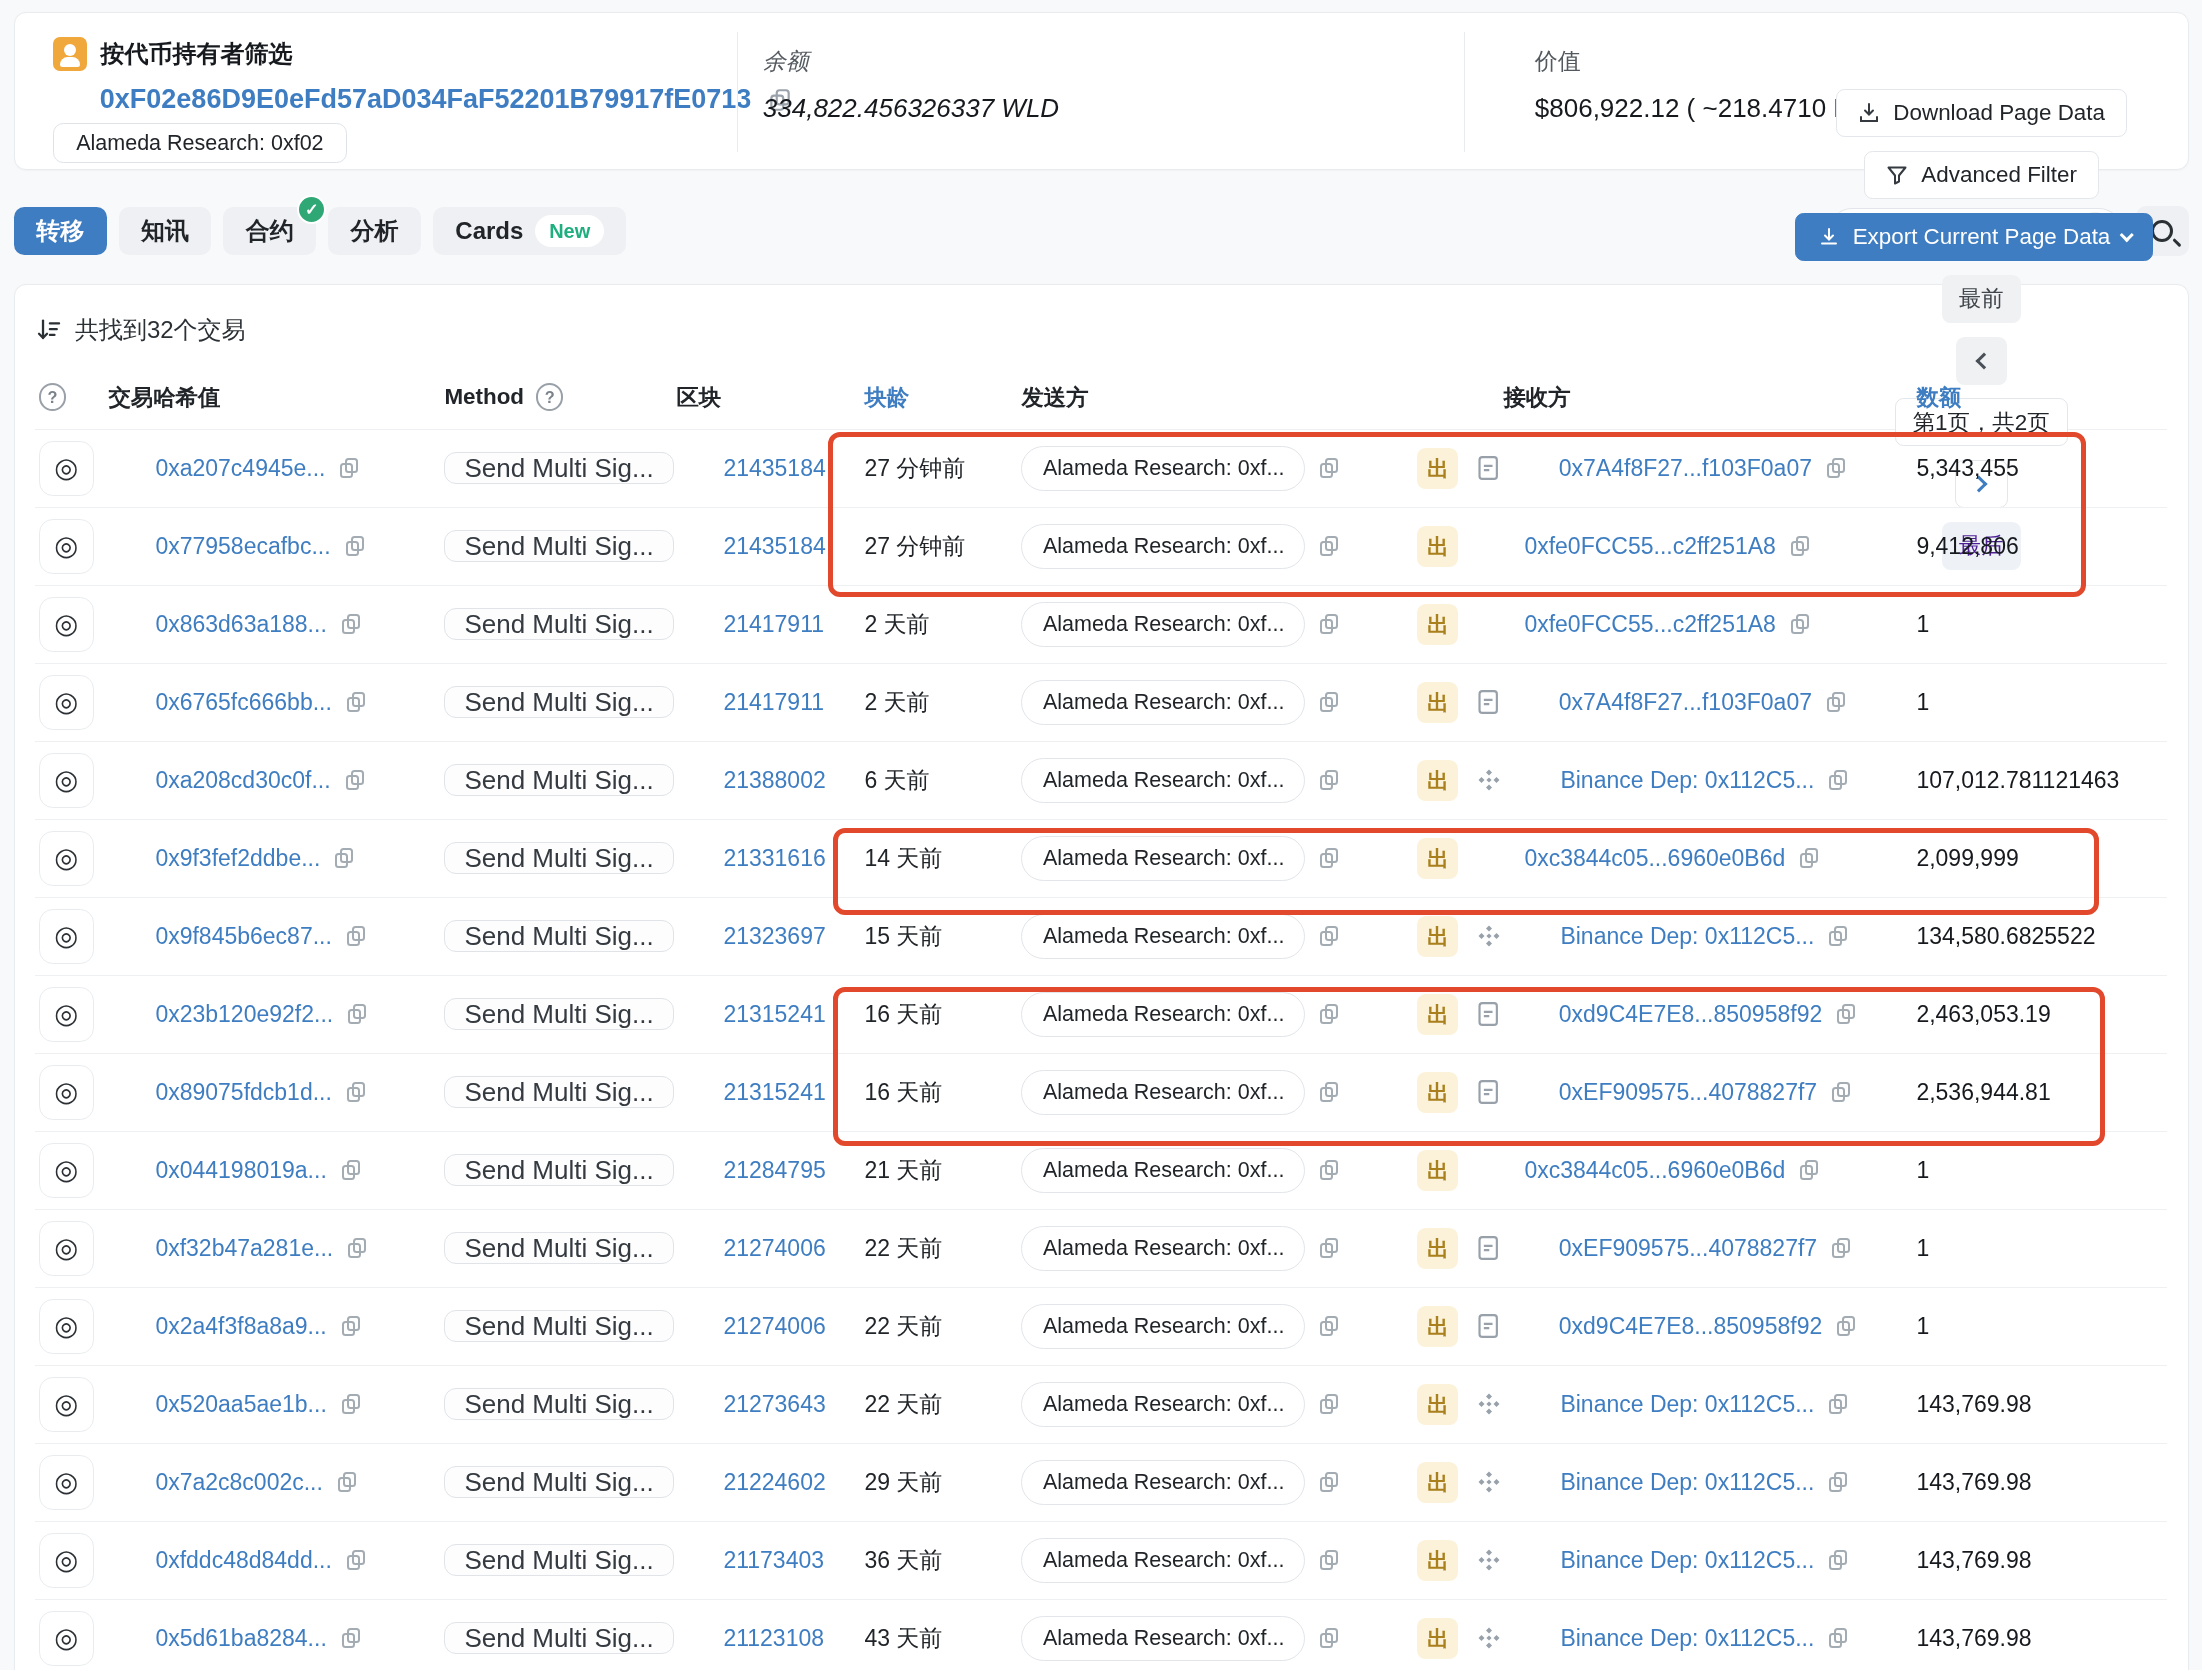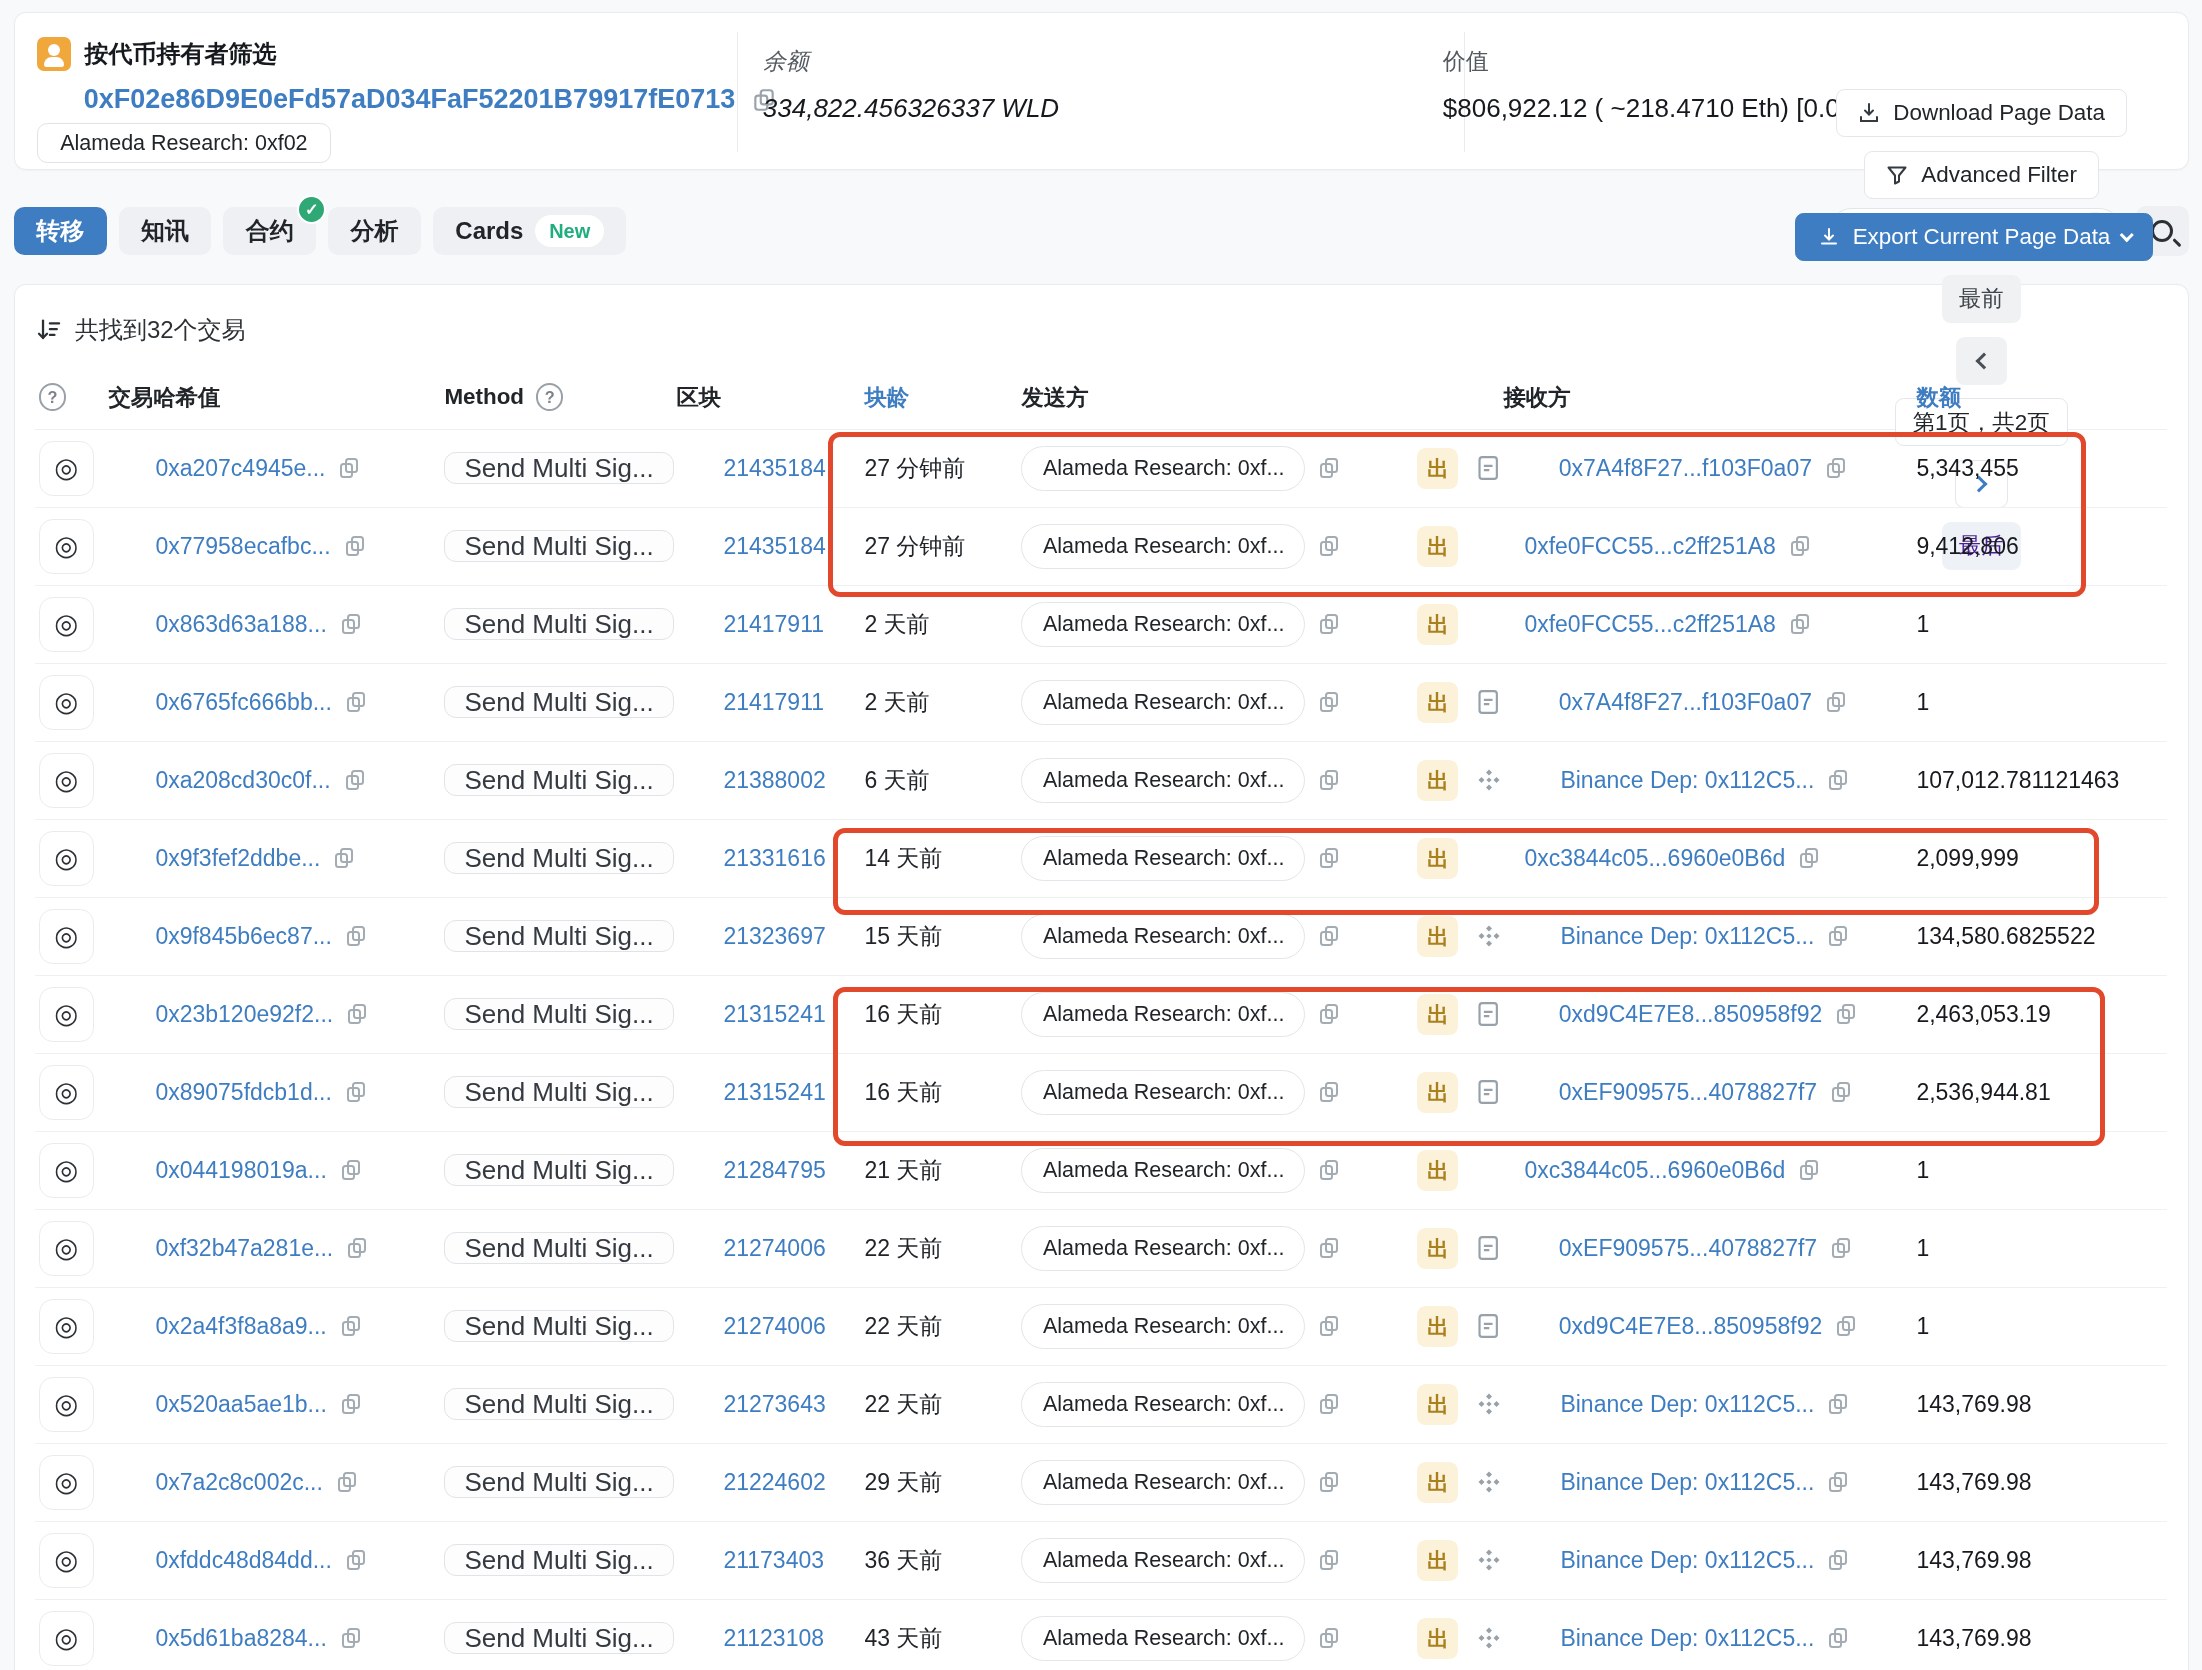--- a/index.html
+++ b/index.html
@@ -5,36 +5,36 @@
   * { margin:0; padding:0; box-sizing:border-box; }
   html,body { width:2203px; height:1671px; overflow:hidden;
     font-family:"Liberation Sans","DejaVu Sans",sans-serif;
     background:#f8f9fa; color:#212529; }
   a { text-decoration:none;margin-left:47px; }
   .link { color:#3e7dc1; cursor:pointer; }
   .card { position:absolute; background:#fff; border:0.9px solid #e9ecef; border-radius:12px; box-shadow:0 0.9px 1.7px rgba(0,0,0,.03); }
 
   
   .top-card { left:13.8px; top:12px; width:2175px; height:158px; }
-  .tc-sec1 { position:absolute; left:10px; top:0; width:688px; height:100%; }
+  .tc-sec1 { position:absolute; left:26px; top:0; width:688px; height:100%; }
   .tc-title-row { position:absolute; left:12px; top:24px; display:flex; align-items:center; gap:13.8px; }
   .id-icon { width:34px; height:34px; background:#f0a73c; border-radius:6.9px; position:relative; flex:0 0 auto; }
   .id-icon::before { content:""; position:absolute; left:11.2px; top:6.9px; width:12px; height:12px; background:#fff; border-radius:50%; }
   .id-icon::after  { content:""; position:absolute; left:6.9px; top:20px; width:20.6px; height:10.3px; background:#fff; border-radius:8.6px 8.6px 2.6px 2.6px; }
   .tc-title { font-size:24px; font-weight:bold; color:#16191d; }
   .tc-addr-row { position:absolute; left:12px; top:71px; display:flex; align-items:center; gap:15.5px; }
   .tc-addr { font-size:27px; font-weight:bold; color:#3e7dc1; }
   .tc-tag { position:absolute; left:12px; top:110px; height:40px; padding:0 22.4px; display:inline-flex; align-items:center;
     border:0.9px solid #dfe3e8; border-radius:10.3px; font-size:21.5px; color:#212529; background:#fff; }
   .tc-divider { position:absolute; top:19px; width:0.9px; height:120px; background:#e9ecef; }
   .tc-d1 { left:722px; } .tc-d2 { left:1449px; }
   .tc-label { font-size:23px; color:#53595f; }
   .tc-value { font-size:26px; color:#16191d; margin-top:15.5px; }
   .tc-sec2 { position:absolute; left:748px; top:33px;font-style:italic; }
-  .tc-sec3 { position:absolute; left:1428px; top:33px; }
+  .tc-sec3 { position:absolute; left:1520px; top:33px; }
 
   
   .tabs-row { position:absolute; left:13.8px; top:206px; width:2175px; height:50px; display:flex; align-items:center; gap:12px; }
   .tab { position:relative; height:48px; padding:0 22.4px; display:inline-flex; align-items:center; gap:12px;
     background:#eef0f3; border-radius:10.3px; font-size:24px; font-weight:bold; color:#212529; cursor:pointer; border:none; }
   .tab.active { background:#3e7dc1; color:#fff; }
   .tab-check { position:absolute; right:-10.3px; top:-12px; width:29px; height:29px; background:#2fa876; border:2.6px solid #fff;
     border-radius:50%; color:#fff; font-size:16.3px; display:flex; align-items:center; justify-content:center; }
   .new-badge { background:#fff; color:#1fae7e; font-size:20px; font-weight:bold; border-radius:860px; padding:4.3px 13.8px; }
 

